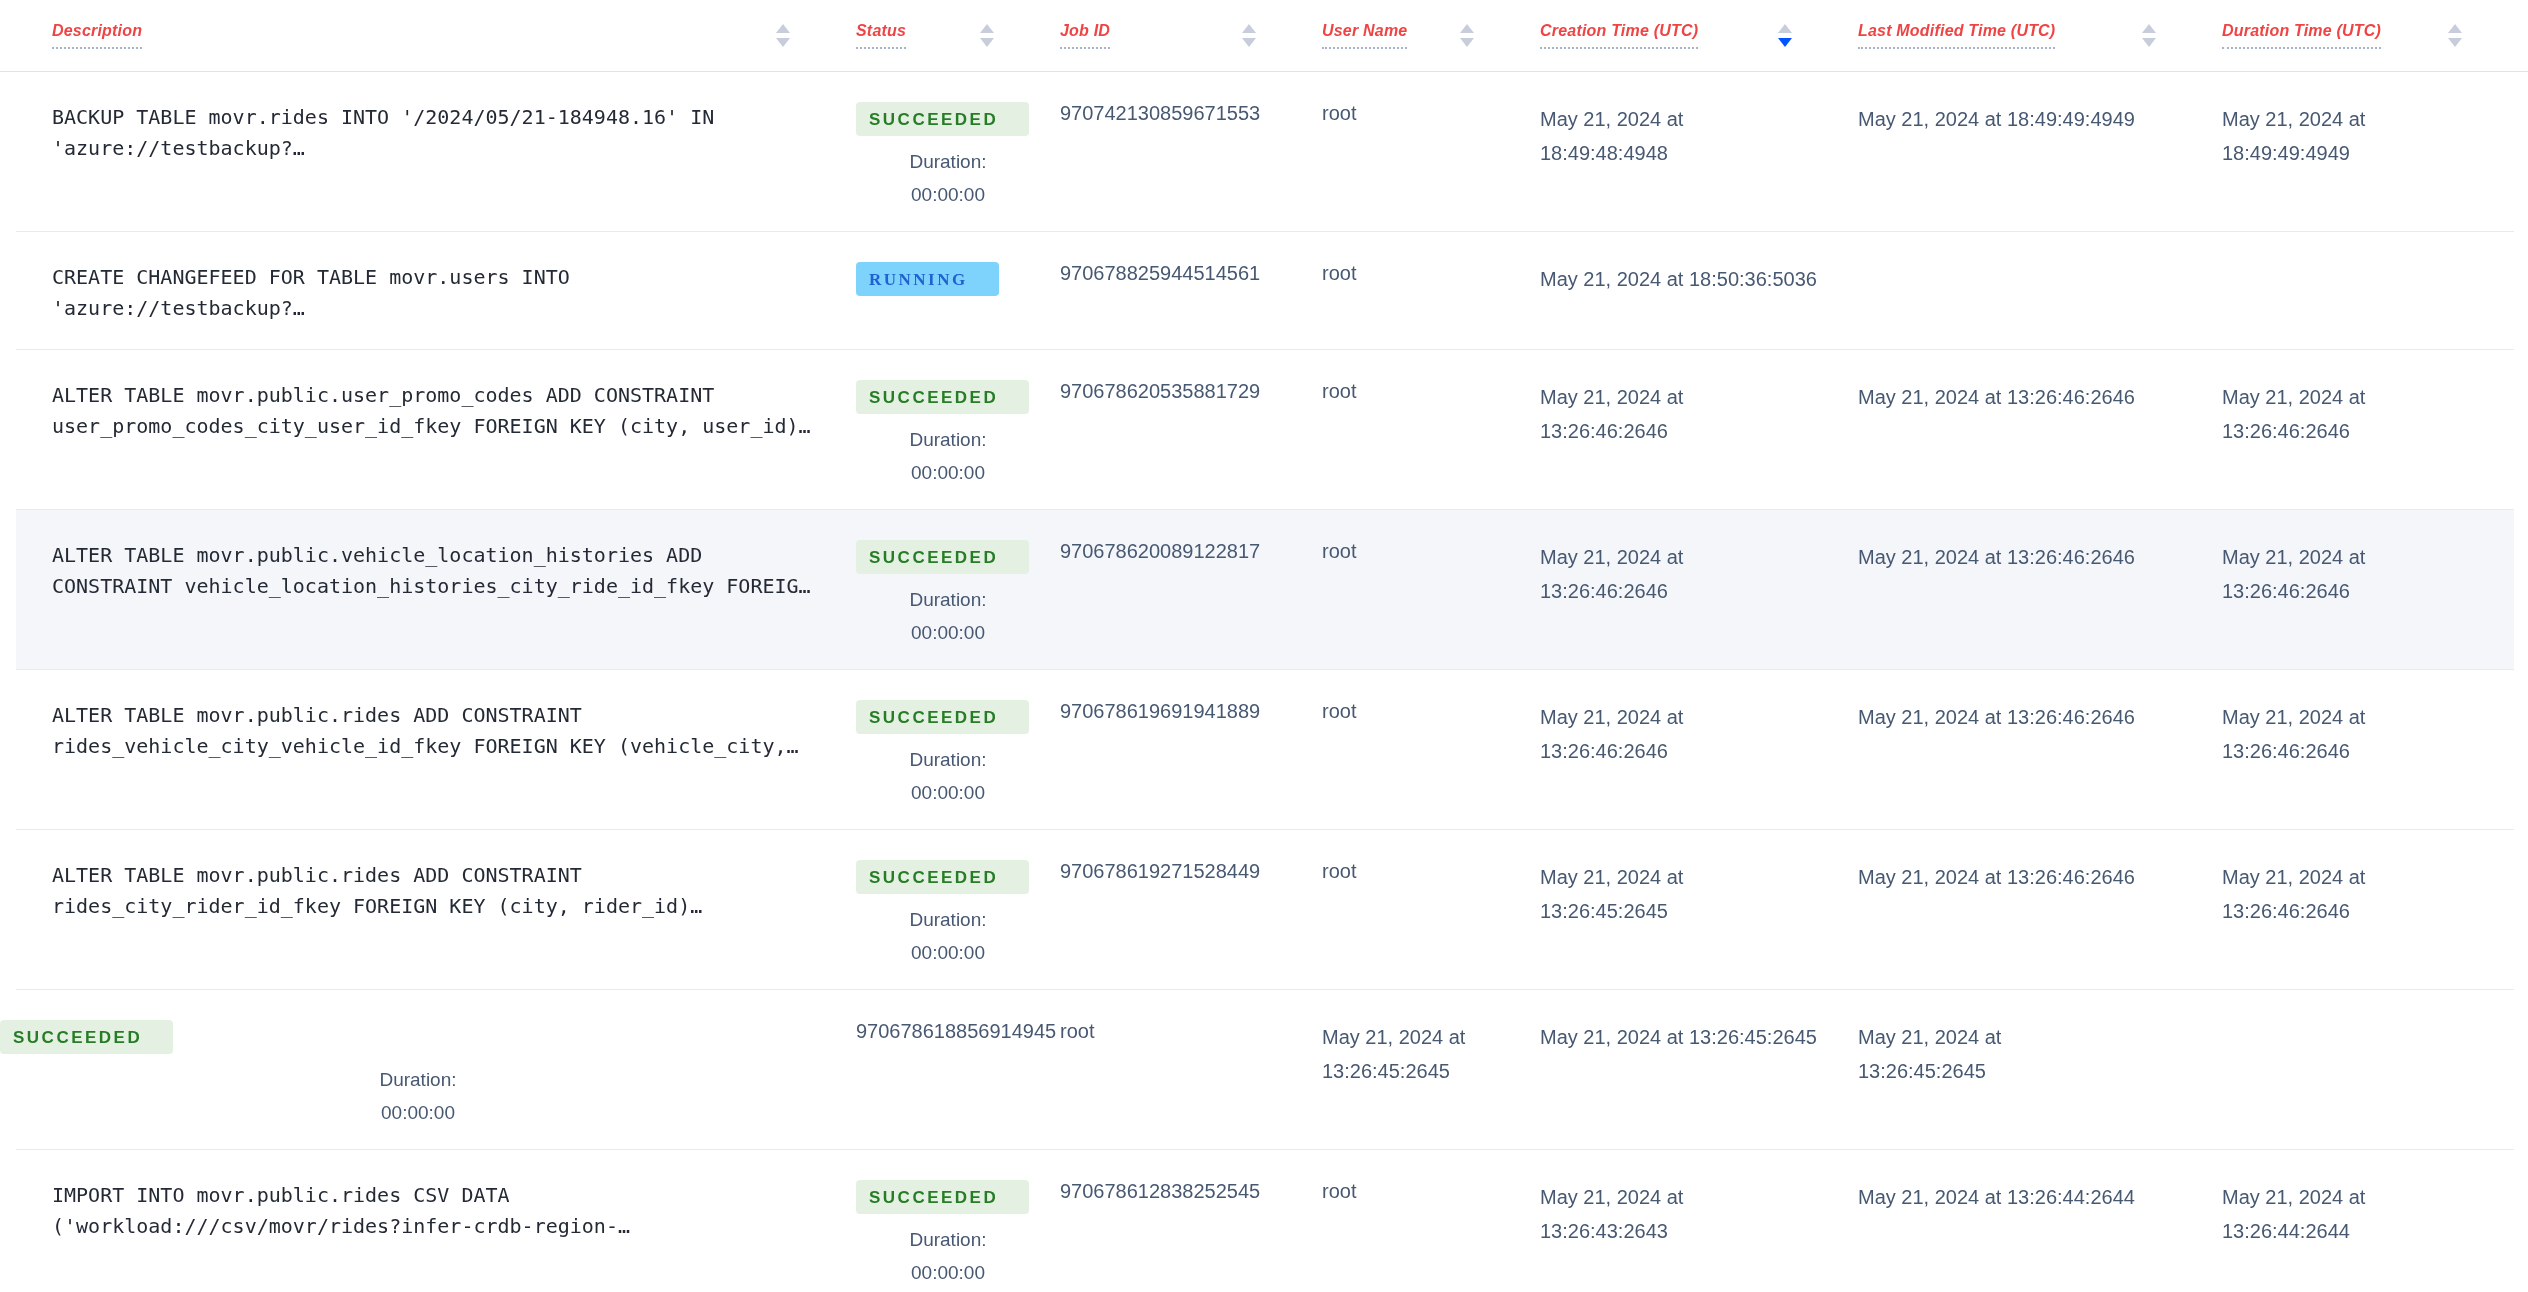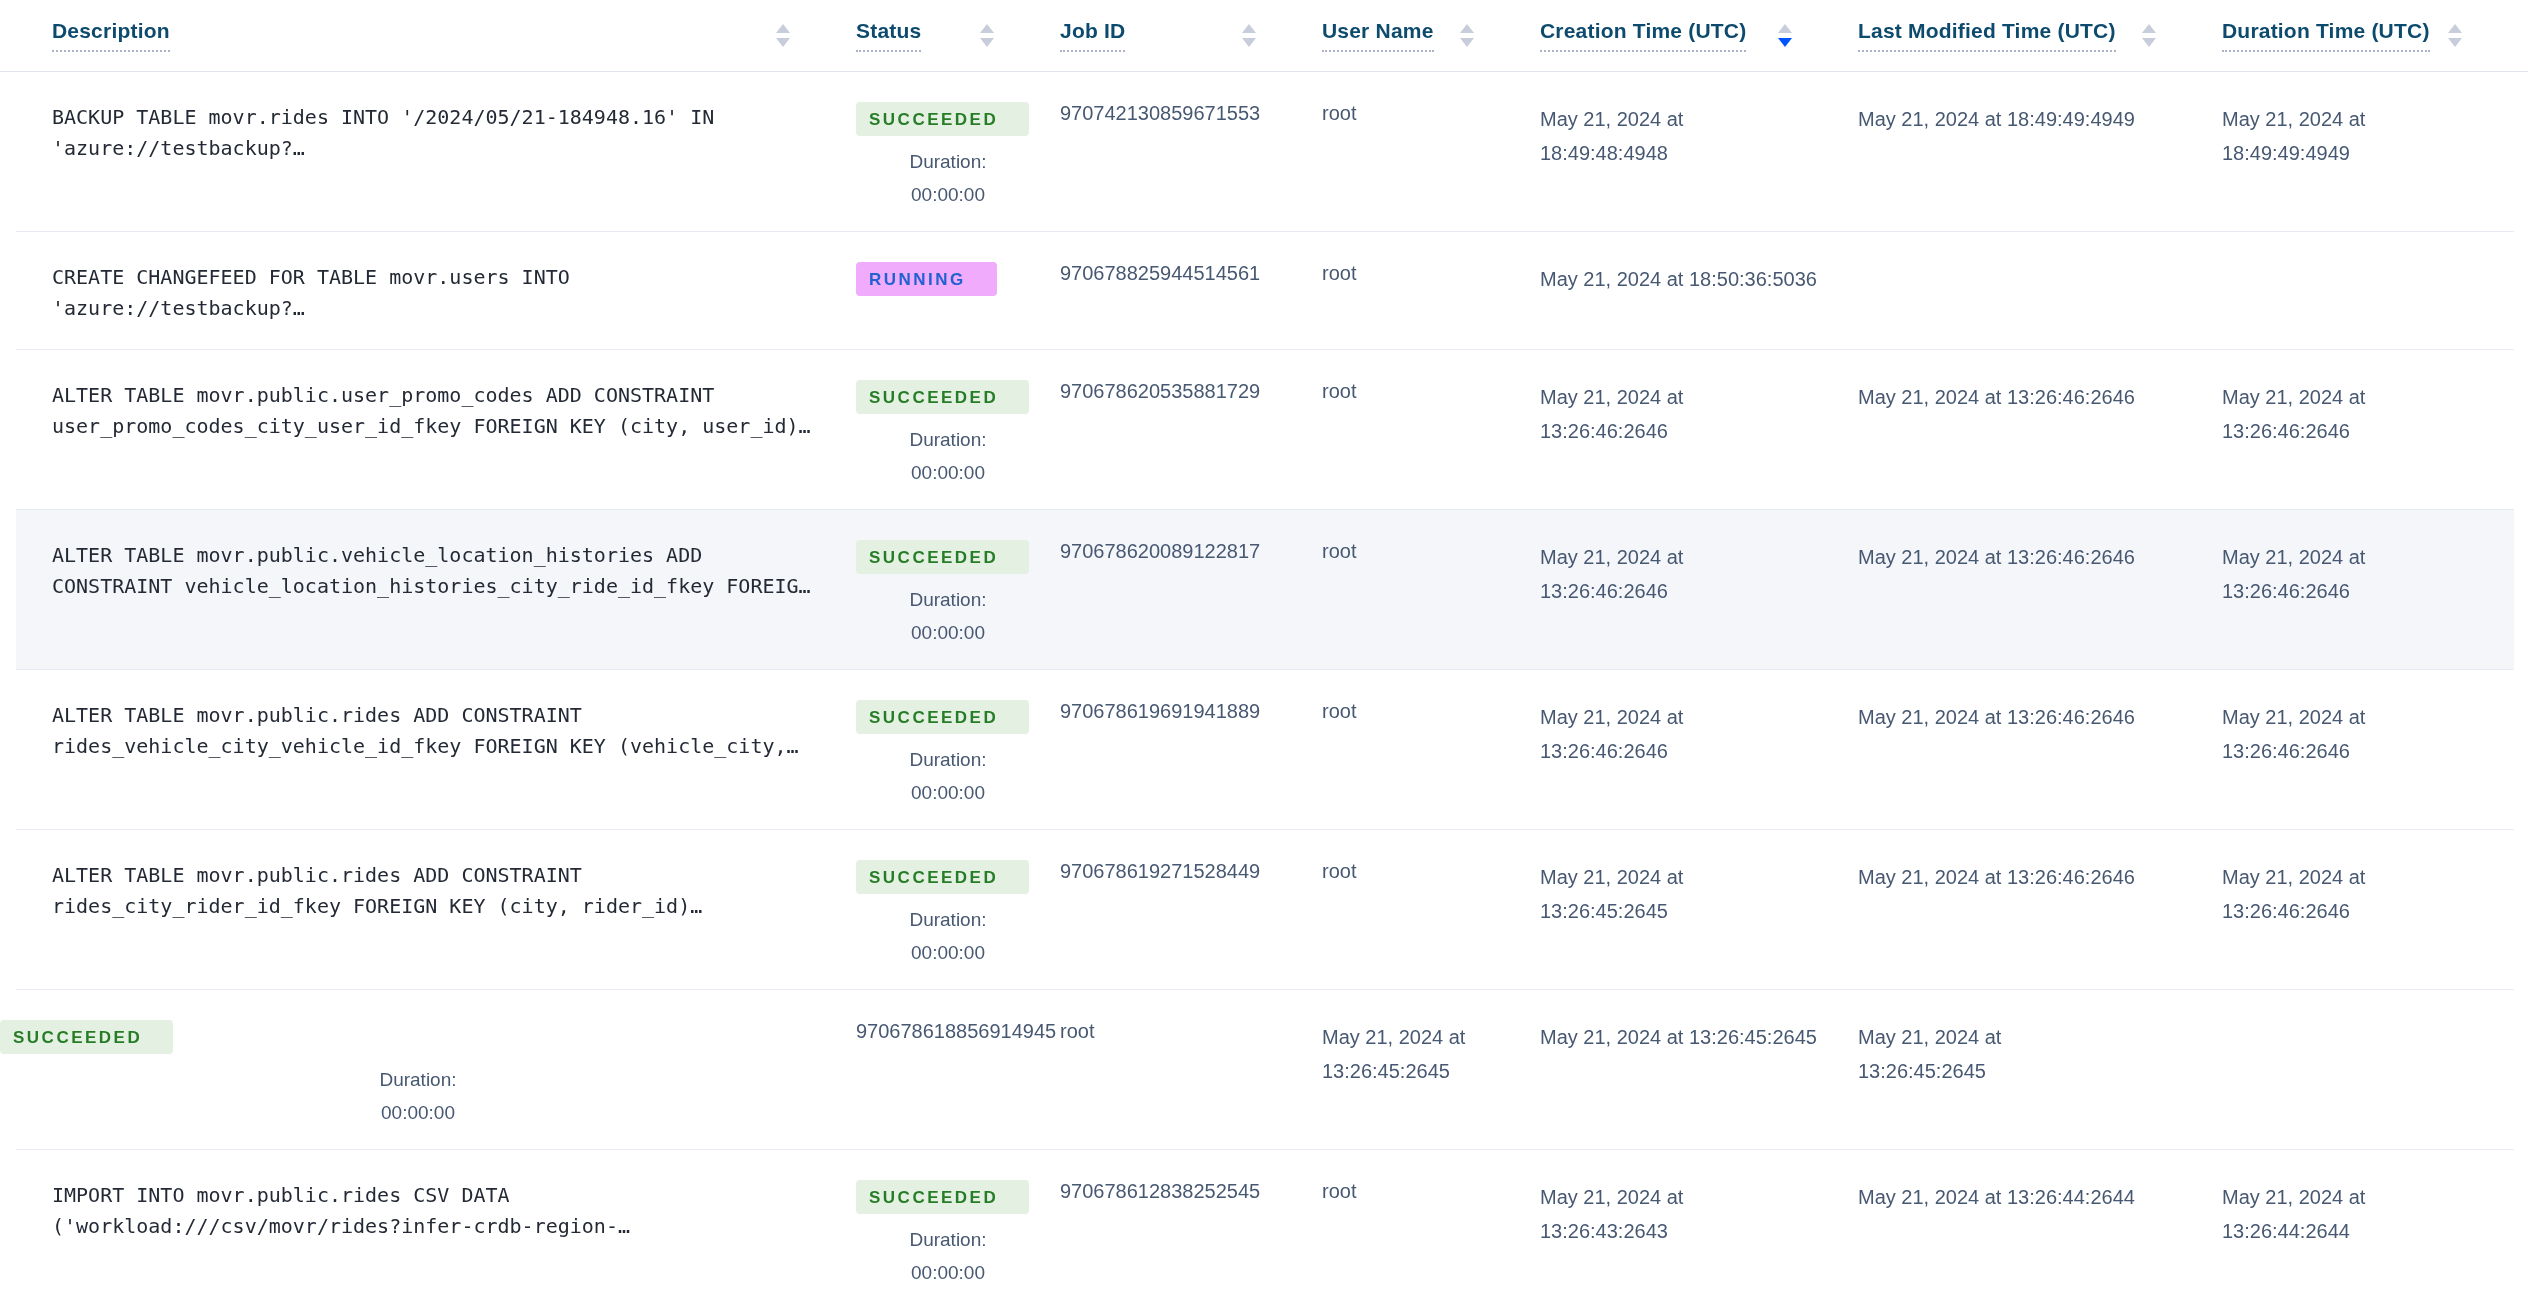--- a/index.html
+++ b/index.html
@@ -22,27 +22,28 @@
   }
   .th {
     display: flex;
     align-items: center;
     justify-content: space-between;
     padding-right: 66px;
     cursor: pointer;
   }
   .th:first-child { padding-left: 52px; }
   .th-label {
-    font-size: 21px;
+    font-size: 16px;
     font-weight: 700;
-    color: #0c4a6e;
+    color: #ef4444;
     letter-spacing: 0.2px;
     border-bottom: 2px dotted #aab3c5;
     padding-bottom: 7px;
     white-space: nowrap;
+    font-style: italic;
   }
   .sort-arrows { display: inline-flex; flex-direction: column; align-items: center; margin-left: 18px; }
   .arr { display: block; width: 0; height: 0; border-left: 7px solid transparent; border-right: 7px solid transparent; }
   .arr.up   { border-bottom: 9px solid #c7cdda; margin-bottom: 5px; }
   .arr.down { border-top: 9px solid #c7cdda; }
 
   
   .row { position: relative; }
   .row::after {
     content: "";
@@ -176,21 +177,21 @@
     <div class="td td-time">
       <span class="time narrow">May 21, 2024 at 18:49:49:4949</span>
     </div>
   </div>
 
   <div class="row">
     <div class="td td-desc">
       <span class="desc-text">CREATE CHANGEFEED FOR TABLE movr.users INTO 'azure://testbackup?…</span>
     </div>
     <div class="td td-status">
-      <span class="badge" style="background: #f0abfc; color: rgb(33, 97, 210);">RUNNING</span>
+      <span class="badge" style="background: #7dd3fc; color: rgb(33, 97, 210); font-family: Liberation Serif, serif;">RUNNING</span>
       
       
     </div>
     <div class="td">
       <span>970678825944514561</span>
     </div>
     <div class="td">
       <span>root</span>
     </div>
     <div class="td td-time">

